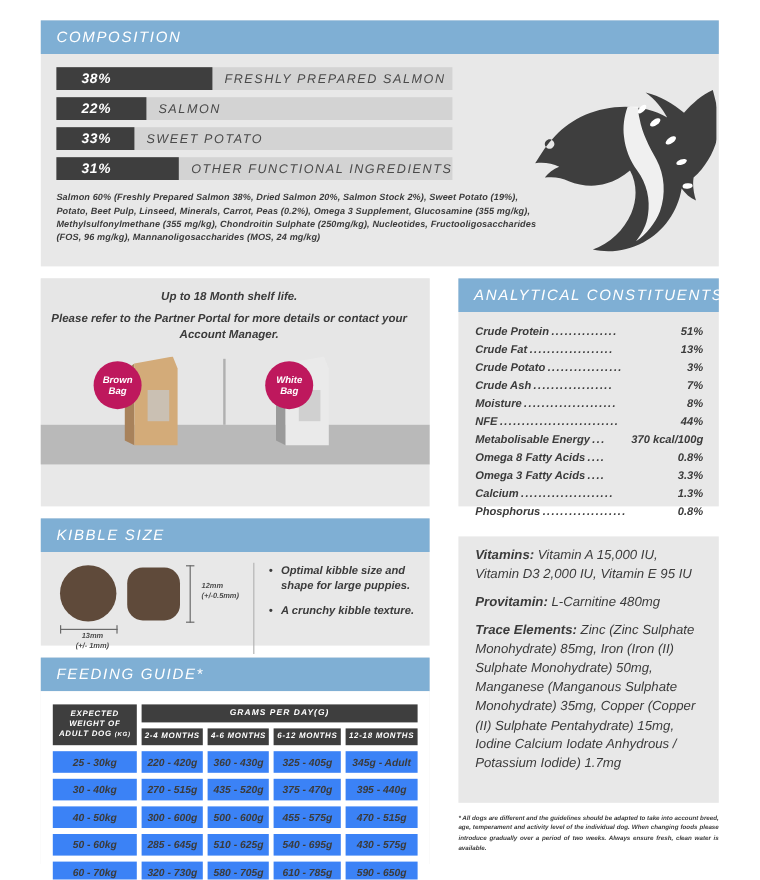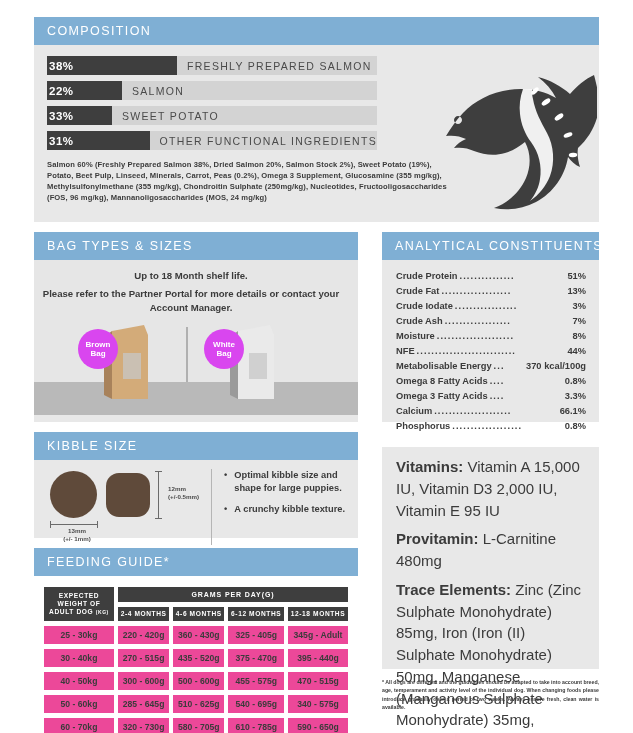--- a/index.html
+++ b/index.html
@@ -5,21 +5,21 @@
   html, body {
     margin: 0; padding: 0;
   }
   body {
     width: 633px; height: 733px;
     background: #ffffff;
     font-family: "Liberation Sans", sans-serif;
     color: #3b3b3b;
     overflow: hidden;
   }
-  .page { position: relative; width: 633px; height: 733px; }
+  .page { position: relative; width: 633px; height: 733px; font-style: italic; }
 
   
   .panel { position: absolute; background: #e8e8e8; }
   .panel-head {
     background: #7fafd4;
     color: #ffffff;
     font-size: 12.5px;
     letter-spacing: 1.4px;
     padding: 7px 0 7px 13px;
     font-weight: 400;
@@ -39,21 +39,21 @@
     width: 330px;
   }
   .comp-bar {
     background: #3e3e3e;
     color: #ffffff;
     height: 19px;
     font-size: 11.5px;
     font-weight: bold;
     letter-spacing: .5px;
     display: flex; align-items: center;
-    padding-left: 2px;
+    padding-left: 21px;
     box-sizing: border-box;
   }
   .comp-label {
     font-size: 10.5px;
     letter-spacing: 1.3px;
     color: #4a4a4a;
     padding-left: 10px;
     white-space: nowrap;
   }
   .ingredients {
@@ -77,21 +77,21 @@
   .bag-text {
     text-align: center; padding: 9px 16px 0 6px;
     font-size: 9.6px; color: #3b3b3b; font-weight: bold; line-height: 1.45;
   }
   .bag-text .line1 { margin-bottom: 4px; }
   .bag-stage { position: absolute; left: 0; right: 0; bottom: 0; height: 88px; }
   .bag-floor { position:absolute; left:0; right:0; bottom:0; height:33px; background:#b9b9b9; }
   .bag-divider { position:absolute; left:152px; bottom:33px; width:1.5px; height:55px; background:#b0b0b0; }
   .bagbadge {
     position: absolute; width: 40px; height: 40px; border-radius: 50%;
-    background: #d946ef; color: #fff; font-size: 8px; font-weight: bold;
+    background: #be185d; color: #fff; font-size: 8px; font-weight: bold;
     display:flex; align-items:center; justify-content:center; text-align:center;
     line-height: 1.15; z-index: 4;
   }
 
   
   #analytical { left: 382px; top: 232px; width: 217px; height: 190px; }
   #analytical .panel-body { padding: 9px 13px 8px 14px; }
   .ac-row {
     display:flex; align-items:baseline;
     font-size: 9.3px; color: #3b3b3b; font-weight: bold;
@@ -118,34 +118,34 @@
   .kib-right { flex:1; padding-top: 2px; }
   .kib-bullet {
     display:flex; font-size: 9.3px; color:#3b3b3b; font-weight:bold;
     line-height: 1.4; margin-bottom: 8px;
   }
   .kib-bullet .dot { margin-right: 7px; }
 
   
   #nutadd { left: 382px; top: 447px; width: 217px; height: 222px; }
   #nutadd .panel-body { padding: 9px 12px 8px 14px; }
-  .na-para { font-size: 15px; line-height: 1.45; color:#3b3b3b; margin-bottom: 7px; }
+  .na-para { font-size: 11px; line-height: 1.45; color:#3b3b3b; margin-bottom: 7px; }
   .na-para b { font-weight: bold; }
 
   
   #feeding { left: 34px; top: 548px; width: 324px; height: 172px; }
   #feeding .panel-body { padding: 6px 6px 6px 6px; background:#ffffff; }
   .fg-table { border-collapse: separate; border-spacing: 4px 5px; width: 100%; }
   .fg-head-dark {
     background:#3e3e3e; color:#fff; font-size:6.6px; font-weight:bold;
     letter-spacing:.6px; text-align:center; padding: 3px 2px; line-height:1.25;
   }
   .fg-head-span { background:#3e3e3e; color:#fff; font-size:7px; font-weight:bold; letter-spacing:.9px; text-align:center; padding:4px 2px; }
   .fg-cell {
-    background:#ec4899; color:#3b3b3b; font-size:8.6px; font-weight:bold;
+    background:#3b82f6; color:#3b3b3b; font-size:8.6px; font-weight:bold;
     text-align:center; padding: 4px 2px; white-space: nowrap;
   }
   .fg-cell.first { }
   .fg-kg { font-size: 5px; }
 
   
   #footnote {
     position:absolute; left: 382px; top: 678px; width: 217px;
     font-size: 5.2px; line-height: 1.6; color:#3b3b3b; font-weight:bold;
     text-align: justify;
@@ -189,21 +189,20 @@
           <div class="comp-bar" style="width:107px">31%</div>
           <div class="comp-label">OTHER FUNCTIONAL INGREDIENTS</div>
         </div>
       </div>
 
       <div class="ingredients">Salmon 60% (Freshly Prepared Salmon 38%, Dried Salmon 20%, Salmon Stock 2%), Sweet Potato (19%), Potato, Beet Pulp, Linseed, Minerals, Carrot, Peas (0.2%), Omega 3 Supplement, Glucosamine (355 mg/kg), Methylsulfonylmethane (355 mg/kg), Chondroitin Sulphate (250mg/kg), Nucleotides, Fructooligosaccharides (FOS, 96 mg/kg), Mannanoligosaccharides (MOS, 24 mg/kg)</div>
     </div>
   </section>
 
   <section class="panel" id="bagtypes">
-    <div class="panel-head">BAG TYPES &amp; SIZES</div>
     <div class="panel-body">
       <div class="bag-text">
         <div class="line1">Up to 18 Month shelf life.</div>
         <div>Please refer to the Partner Portal for more details or contact your Account Manager.</div>
       </div>
       <div class="bag-stage">
         <div class="bag-floor"></div>
         <div class="bag-divider"></div>
 
         <svg style="position:absolute;left:62px;bottom:12px;width:60px;height:78px" viewBox="0 0 60 78" xmlns="http://www.w3.org/2000/svg">
@@ -214,42 +213,42 @@
 
         <svg style="position:absolute;left:188px;bottom:12px;width:60px;height:78px" viewBox="0 0 60 78" xmlns="http://www.w3.org/2000/svg">
           <path fill="#9a9a9a" d="M8 12 L16 6 L16 74 L8 70 Z"></path>
           <path fill="#eaeaea" d="M16 6 L48 0 L52 10 L52 74 L16 74 Z"></path>
           <rect x="27" y="28" width="18" height="26" fill="#c7c7c7" opacity=".75"></rect>
         </svg>
 
         <div class="bagbadge" style="left:44px;bottom:46px">
           <span><span>Brown</span><br><span>Bag</span></span>
         </div>
-        <div class="bagbadge" style="left:170px;bottom:46px">
+        <div class="bagbadge" style="left:187px;bottom:46px">
           <span><span>White</span><br><span>Bag</span></span>
         </div>
       </div>
     </div>
   </section>
 
   <section class="panel" id="analytical">
     <div class="panel-head">ANALYTICAL CONSTITUENTS</div>
     <div class="panel-body">
       <div class="ac-row">
           <span class="ac-name">Crude Protein</span>
           <span class="ac-dots">...............</span>
           <span class="ac-val">51%</span>
         </div>
       <div class="ac-row">
           <span class="ac-name">Crude Fat</span>
           <span class="ac-dots">...................</span>
           <span class="ac-val">13%</span>
         </div>
       <div class="ac-row">
-          <span class="ac-name">Crude Iodate</span>
+          <span class="ac-name">Crude Potato</span>
           <span class="ac-dots">.................</span>
           <span class="ac-val">3%</span>
         </div>
       <div class="ac-row">
           <span class="ac-name">Crude Ash</span>
           <span class="ac-dots">..................</span>
           <span class="ac-val">7%</span>
         </div>
       <div class="ac-row">
           <span class="ac-name">Moisture</span>
@@ -272,21 +271,21 @@
           <span class="ac-val">0.8%</span>
         </div>
       <div class="ac-row">
           <span class="ac-name">Omega 3 Fatty Acids</span>
           <span class="ac-dots">....</span>
           <span class="ac-val">3.3%</span>
         </div>
       <div class="ac-row">
           <span class="ac-name">Calcium</span>
           <span class="ac-dots">.....................</span>
-          <span class="ac-val">66.1%</span>
+          <span class="ac-val">1.3%</span>
         </div>
       <div class="ac-row">
           <span class="ac-name">Phosphorus</span>
           <span class="ac-dots">...................</span>
           <span class="ac-val">0.8%</span>
         </div>
     </div>
   </section>
 
   <section class="panel" id="kibble">
@@ -374,21 +373,21 @@
           <td class="fg-cell">300 - 600g</td>
           <td class="fg-cell">500 - 600g</td>
           <td class="fg-cell">455 - 575g</td>
           <td class="fg-cell">470 - 515g</td>
         </tr>
         <tr>
           <td class="fg-cell first">50 - 60kg</td>
           <td class="fg-cell">285 - 645g</td>
           <td class="fg-cell">510 - 625g</td>
           <td class="fg-cell">540 - 695g</td>
-          <td class="fg-cell">340 - 575g</td>
+          <td class="fg-cell">430 - 575g</td>
         </tr>
         <tr>
           <td class="fg-cell first">60 - 70kg</td>
           <td class="fg-cell">320 - 730g</td>
           <td class="fg-cell">580 - 705g</td>
           <td class="fg-cell">610 - 785g</td>
           <td class="fg-cell">590 - 650g</td>
         </tr>
       </tbody>
         </table>

